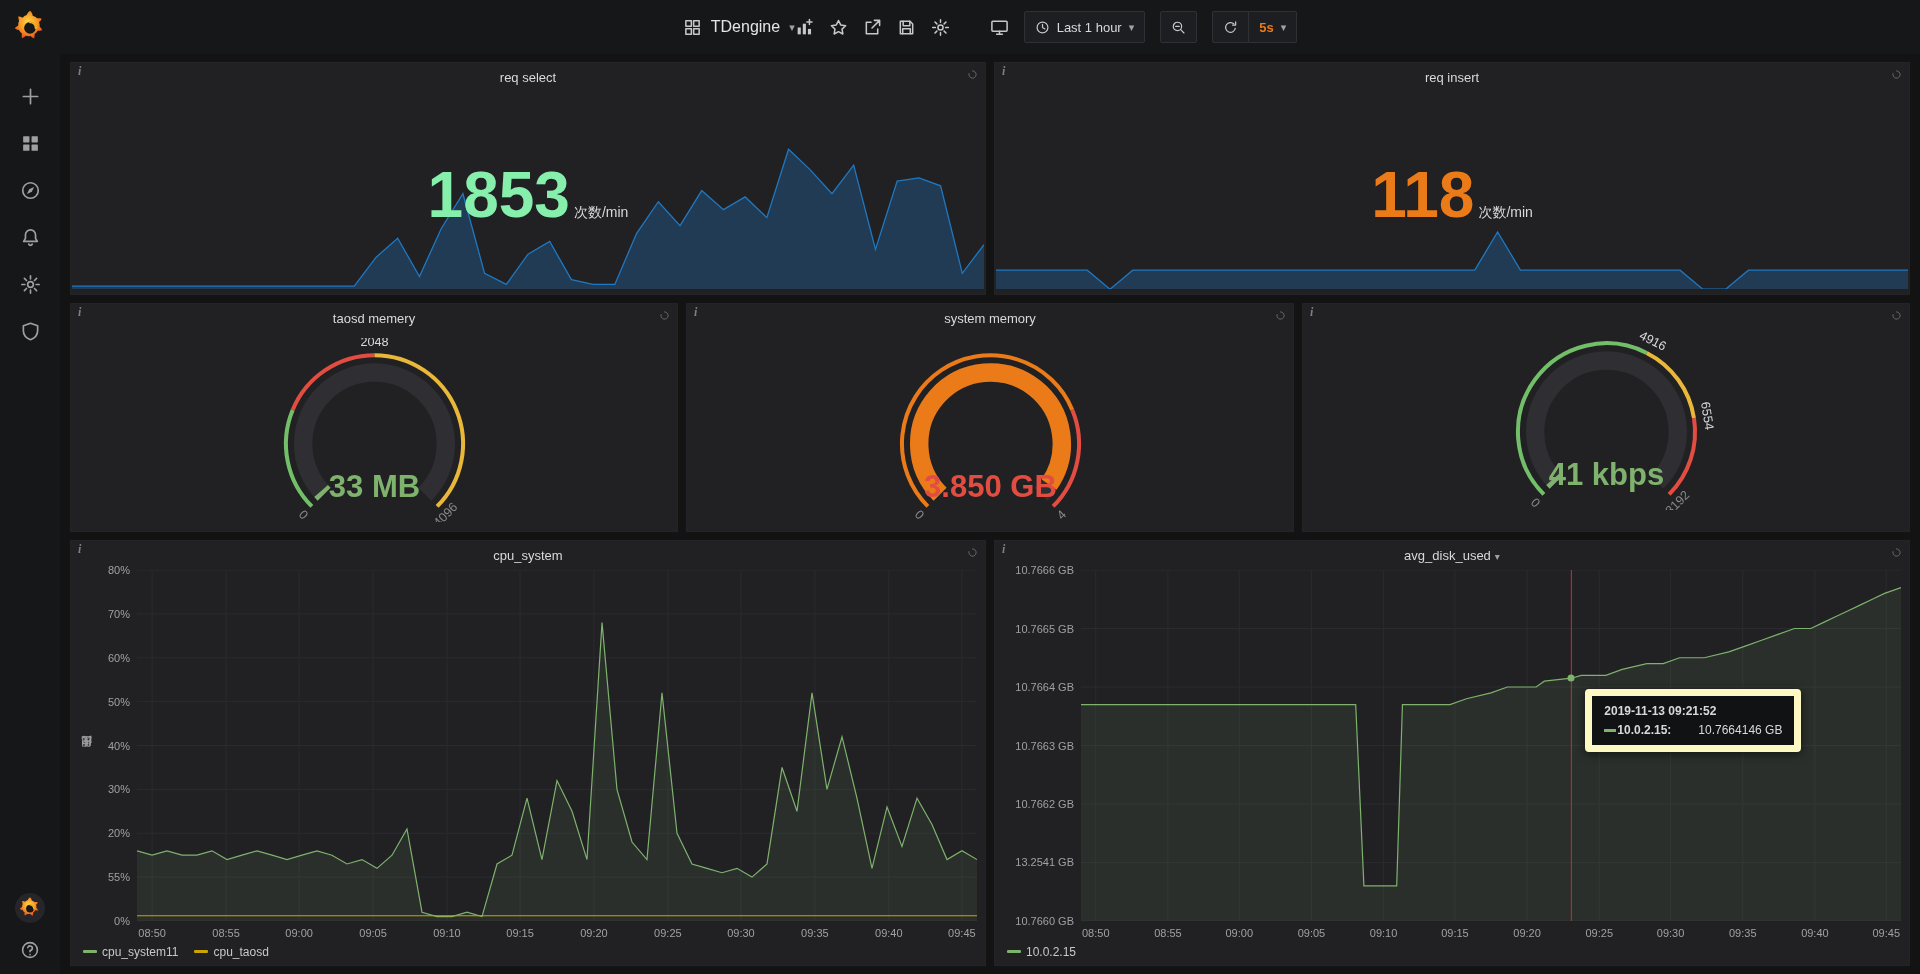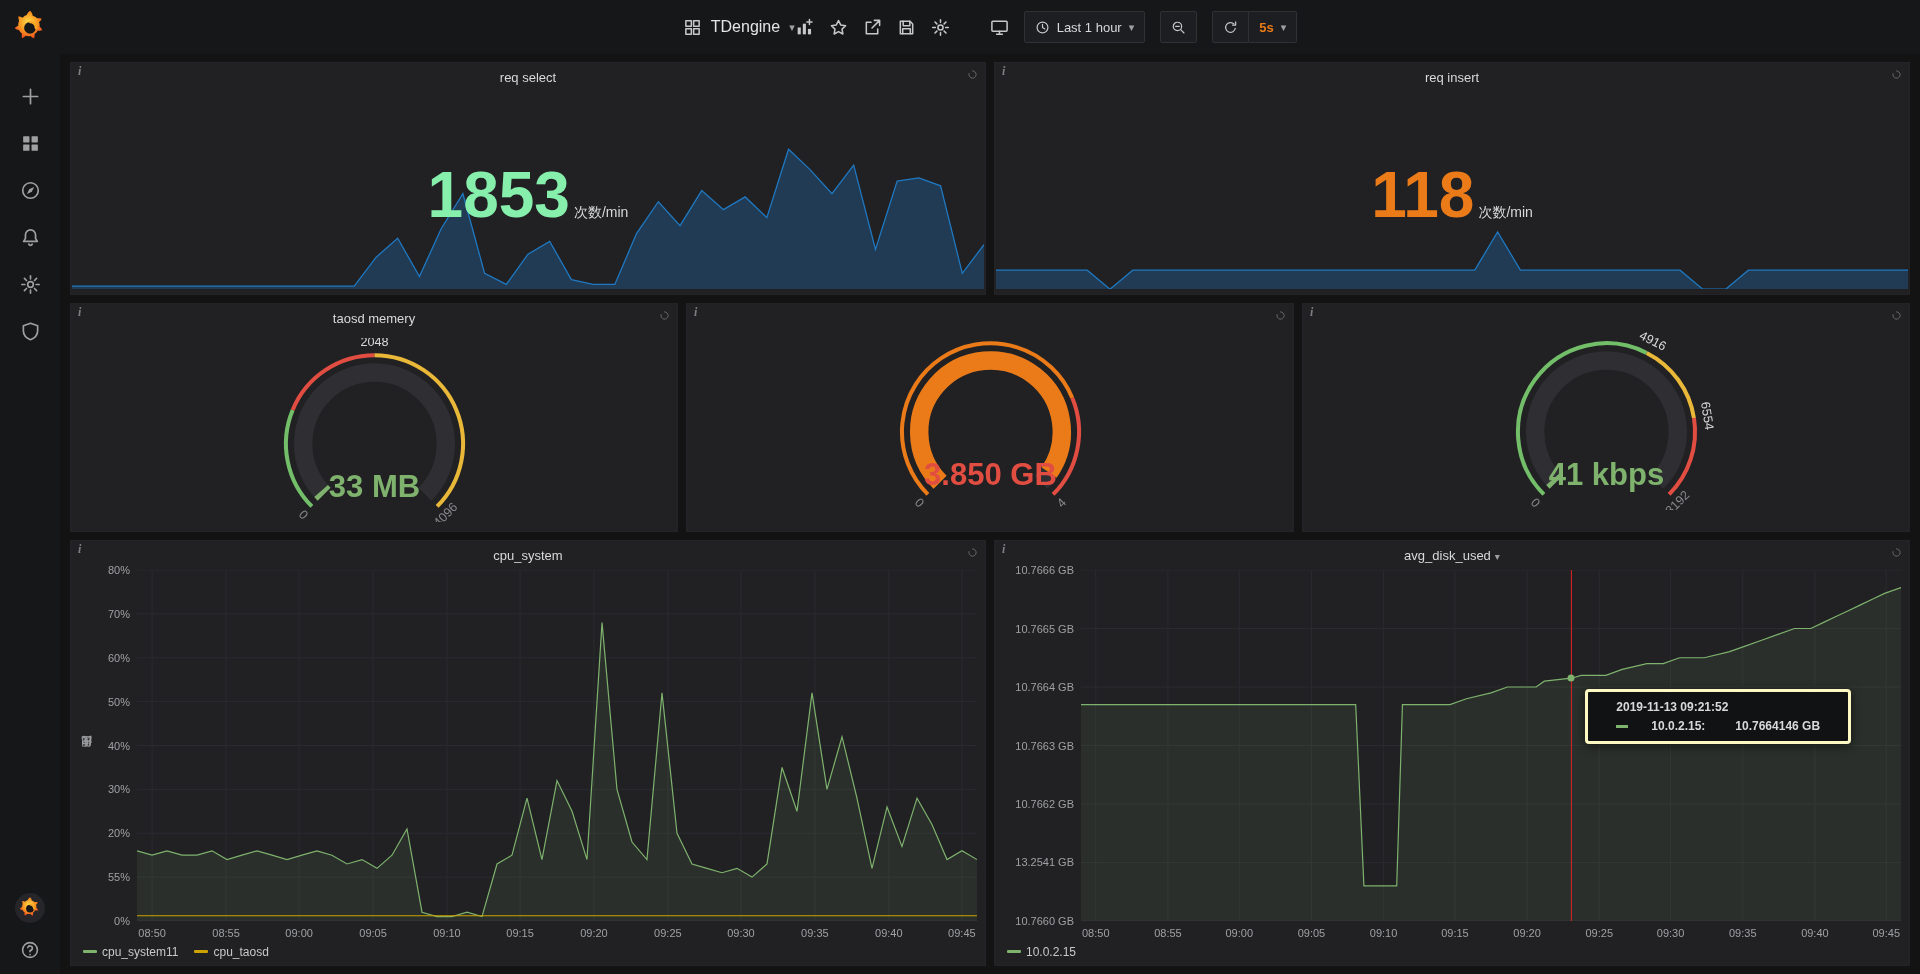--- a/index.html
+++ b/index.html
@@ -60,26 +60,26 @@
   .x-spacer{height:22px}
   .plot-col{flex:1;display:flex;flex-direction:column;min-width:0}
   .plot{flex:1;position:relative}
   .plot > svg{position:absolute;inset:0;width:100%;height:100%}
   .x-ticks{height:22px;position:relative}
   .x-ticks span{position:absolute;top:6px;transform:translateX(-50%);font-size:11px;color:#9fa0a2;white-space:nowrap}
   .legend{display:flex;gap:16px;align-items:center;height:20px;padding:0 0 3px 4px;font-size:12px;color:#c7c8c9;flex-shrink:0}
   .legend-item{display:flex;align-items:center;gap:5px;cursor:pointer}
   .legend-item i{display:inline-block;width:14px;height:3px;border-radius:1px}
   .cross-dot{position:absolute;width:7px;height:7px;border-radius:50%;background:#7eb26d;transform:translate(-50%,-50%);z-index:4}
-  .graph-tooltip{position:absolute;background:#111214;border:3px solid #fef9c3;border-radius:4px;padding:8px 28px;
+  .graph-tooltip{position:absolute;background:#111214;border:7px solid #fef9c3;border-radius:4px;padding:8px 12px;
     font-size:12px;white-space:nowrap;z-index:5;box-shadow:0 2px 10px rgba(0,0,0,.55)}
   .tt-time{font-weight:700;margin-bottom:5px;color:#d8d9da}
-  .tt-row{display:flex;align-items:center;gap:23px}
+  .tt-row{display:flex;align-items:center;gap:1px}
   .tt-dash{display:inline-block;width:12px;height:3px}
-  .tt-val{font-weight:700;margin-left:7px}
+  .tt-val{font-weight:400;margin-left:26px}
 </style>
 </head>
 <body>
 
 <div class="app">
 
   <aside class="sidemenu">
     <span class="logo">
         <svg viewBox="0 0 40 40">
           <defs>
@@ -303,20 +303,21 @@
                 <path d="M110.00 15.00 A77 77 0 0 1 164.45 146.45" stroke="#eab839" stroke-width="3.5" fill="none"></path>
                 <text x="47.8" y="154.2" transform="rotate(45 47.8 154.2)" text-anchor="middle" dominant-baseline="middle" font-size="11" fill="#87888a">0</text>
                 <text x="110.0" y="4.0" transform="rotate(0 110.0 4.0)" text-anchor="middle" dominant-baseline="middle" font-size="11" fill="#d8d9da">2048</text>
                 <text x="172.2" y="154.2" transform="rotate(-45 172.2 154.2)" text-anchor="middle" dominant-baseline="middle" font-size="11" fill="#87888a">4096</text>
                 <text x="110" y="138" text-anchor="middle" font-size="27" font-weight="700" fill="#7eb26d">33 MB</text>
               </svg>
           </div>
         </section>
         <section class="panel">
           <span class="corner-info">i</span>
+          <h2 class="panel-title">system memory</h2>
           <span class="corner-refresh">
               <svg viewBox="0 0 20 20" fill="none" stroke="currentColor" stroke-width="1.6" stroke-linecap="round" stroke-linejoin="round">
                 <path d="M10 3.4a6.6 6.6 0 1 1-6.4 4.9"></path>
               </svg>
             </span>
           <div class="gauge-wrap">
             <svg class="gauge" viewBox="0 0 220 160">
                 <path d="M66.16 135.84 A62 62 0 1 1 153.84 135.84" stroke="#2f2f33" stroke-width="16" fill="none"></path>
                 <path d="M66.16 135.84 A62 62 0 1 1 160.86 127.45" stroke="#eb7b18" stroke-width="16" fill="none"></path>
                 <path d="M55.55 146.45 A77 77 0 1 1 181.14 62.53" stroke="#eb7b18" stroke-width="3.5" fill="none"></path>

